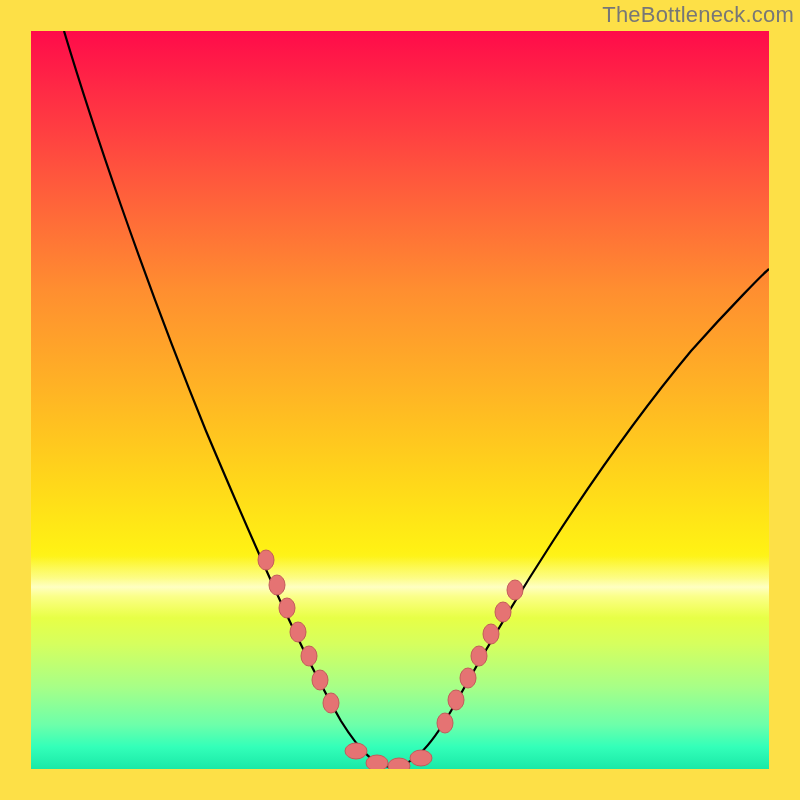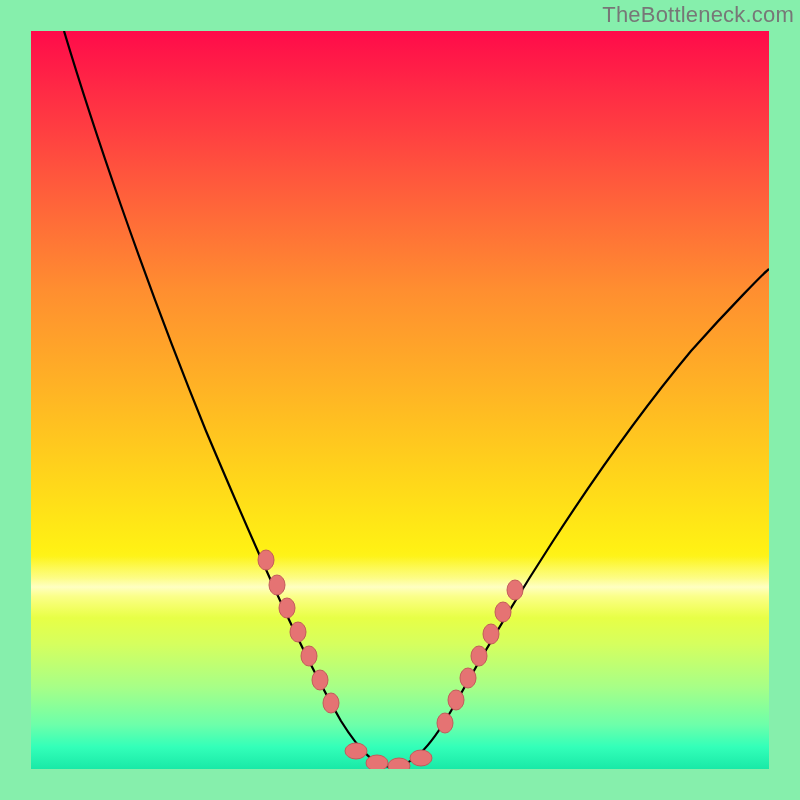--- a/index.html
+++ b/index.html
@@ -8,21 +8,21 @@
     width: 800px;
     height: 800px;
     background: #000;
     font-family: Arial, Helvetica, sans-serif;
     overflow: hidden;
   }
   .frame {
     position: relative;
     width: 800px;
     height: 800px;
-    background: #86efac;
+    background: #fde047;
   }
   .plot {
     position: absolute;
     left: 31px;
     top: 31px;
     width: 738px;
     height: 738px;
     overflow: hidden;
   }
   .gradient {

